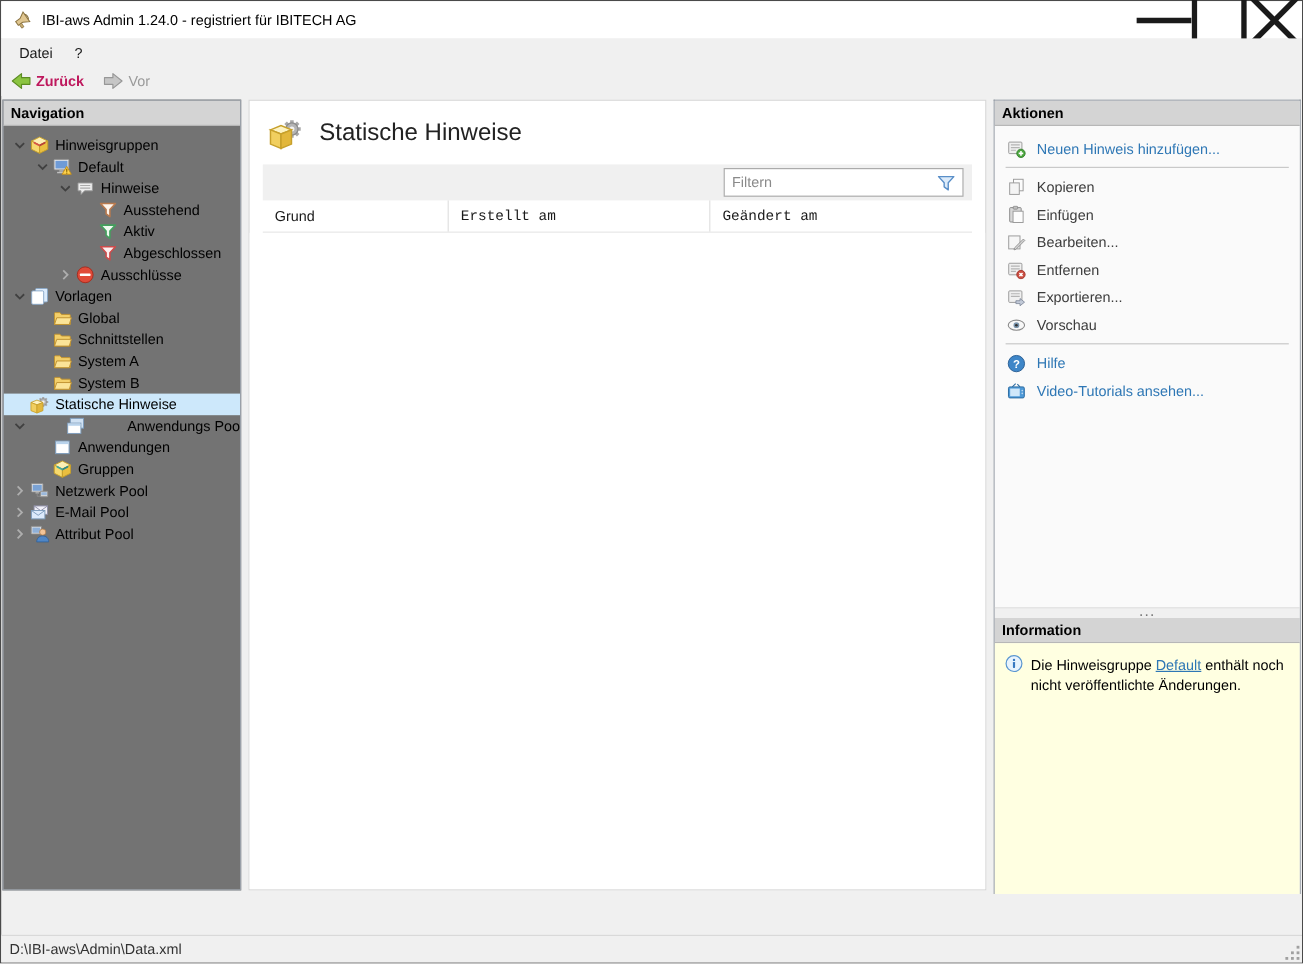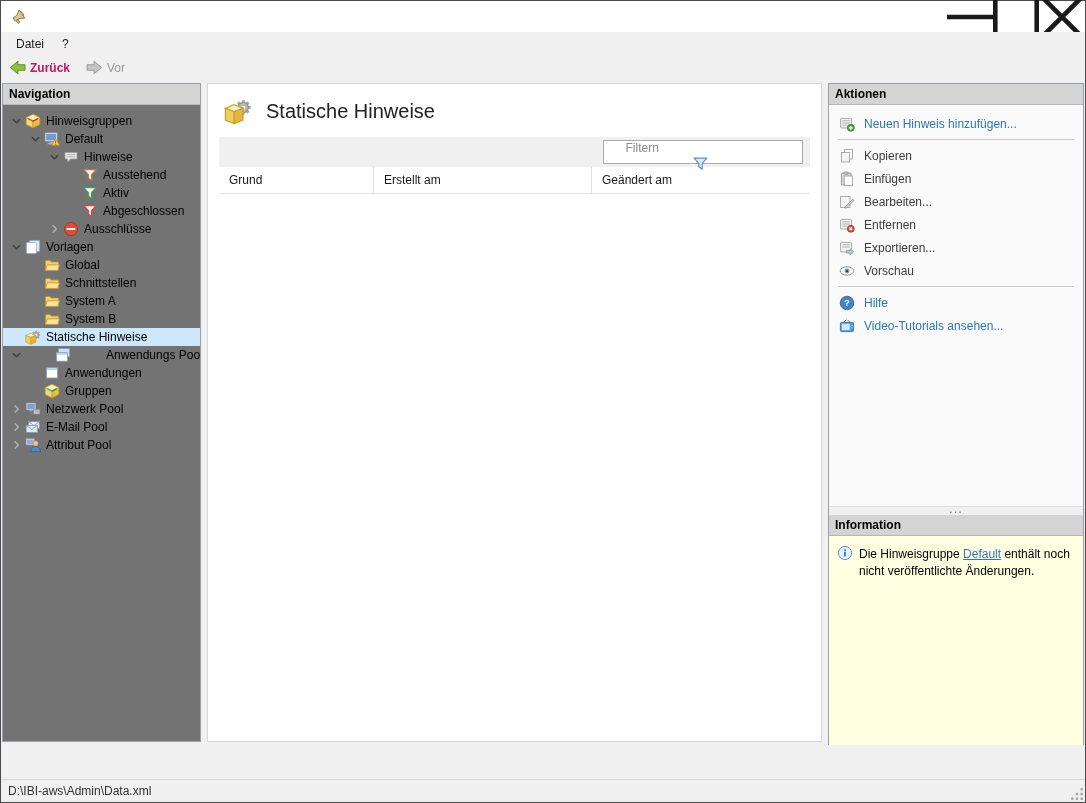--- a/index.html
+++ b/index.html
@@ -37,27 +37,27 @@
   .tree-chev { width:17px; height:16px; flex:none; display:inline-flex; }
   .tree-icon { width:16px; height:16px; margin-right:5px; }
   .tree-label { color:#000; }
 
   
   .main-panel { flex:1; background:#fff; border:1px solid #d7d7d7; display:flex; flex-direction:column; margin-bottom:3px; }
   .main-title-row { display:flex; align-items:center; gap:12px; padding:13px 14px 12px 14px; }
   .main-title-icon { width:32px; height:28px; }
   .main-title { font-size:20px; color:#222; }
   .filter-bar { margin:0 11px; height:30px; background:#f0f0f0; display:flex; align-items:center; justify-content:flex-end; padding-right:7px; flex:none; }
-  .filter-box { width:200px; height:24px; background:#fff; border:1px solid #ababab; display:flex; align-items:center;flex-direction:column; }
+  .filter-box { width:200px; height:24px; background:#fff; border:1px solid #ababab; display:flex; align-items:center; }
   .filter-box input { flex:1; border:none; outline:none; height:100%; padding:0 6px; font-family:"Liberation Sans",sans-serif; font-size:12px; color:#333; background:transparent; }
   .filter-box input::placeholder { color:#8a8a8a; }
   .filter-funnel { width:17px; height:17px; margin-right:5px; flex:none; }
   .table-header { margin:0 11px; height:27px; display:flex; align-items:stretch; border-bottom:1px solid #e4e4e4; flex:none; }
   .th { display:flex; align-items:center; padding-left:10px; color:#1a1a1a; }
-  .th + .th { border-left:1px solid #e0e0e0; }
+  .th + .th { border-left:1px solid #e0e0e0;font-family:Liberation Mono, monospace; }
   .table-body { flex:1; background:#fff; }
 
   
   .right-panel { width:256px; flex:none; display:flex; flex-direction:column; border:1px solid #9aa0a8; border-bottom:none; background:#fafafa; }
   .actions-body { flex:1; padding-top:7px; overflow:hidden; background:#fafafa; }
   .action-item { height:23px; display:flex; align-items:center; gap:9px; padding-left:10px; white-space:nowrap; }
   .action-item .ic { width:16px; height:16px; flex:none; }
   .action-item.link .a-label { color:#2e77b5; }
   .action-item.normal .a-label { color:#3c3c3c; }
   .action-sep { border-top:1px solid #c9c9c9; margin:4px 9px; }
@@ -84,20 +84,21 @@
   <div class="titlebar">
     <span class="ic appicon">
         <svg viewBox="0 0 16 16">
           <g transform="rotate(-35 8 8)">
             <path d="M3 6.2h4.2L12 3.4v9.2L7.2 9.8H3z" fill="#e0c690" stroke="#8a7340" stroke-width="0.8"></path>
             <path d="M12 5.4c1.3.6 1.3 4.6 0 5.2" fill="none" stroke="#8a7340" stroke-width="0.8"></path>
             <rect x="4" y="9.8" width="2" height="3.4" fill="#c9ad72" stroke="#8a7340" stroke-width="0.6"></rect>
           </g>
         </svg>
       </span>
+    <span class="title">IBI-aws Admin 1.24.0 - registriert für IBITECH AG</span>
     <div class="win-controls">
         <div class="win-btn">
           <span class="ic">
             <svg viewBox="0 0 10 10">
               <line x1="0" y1="5" x2="10" y2="5" stroke="#1a1a1a" stroke-width="1"></line>
             </svg>
           </span>
         </div>
         <div class="win-btn">
           <span class="ic">

